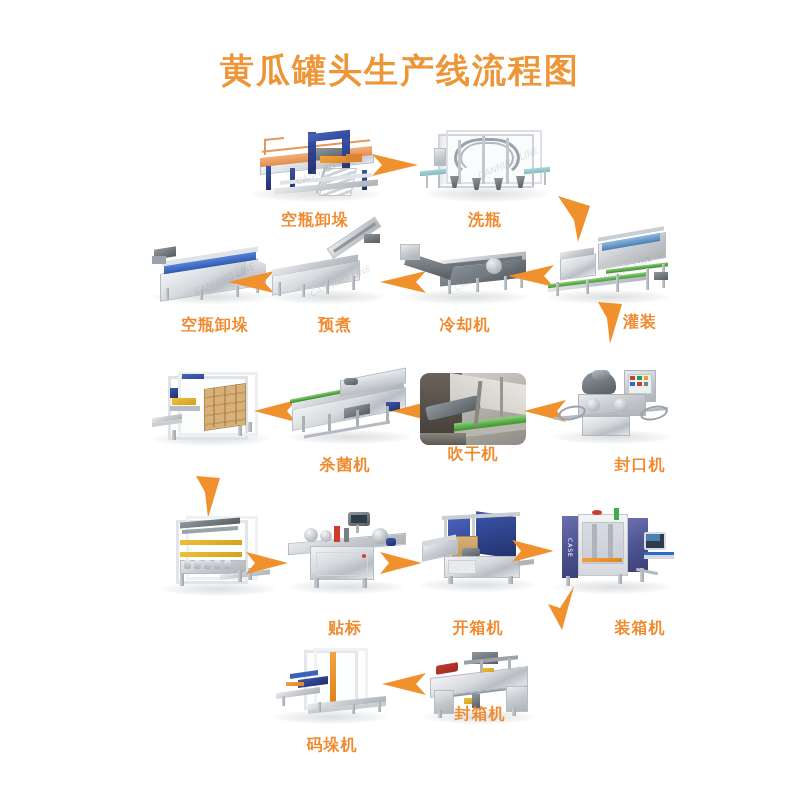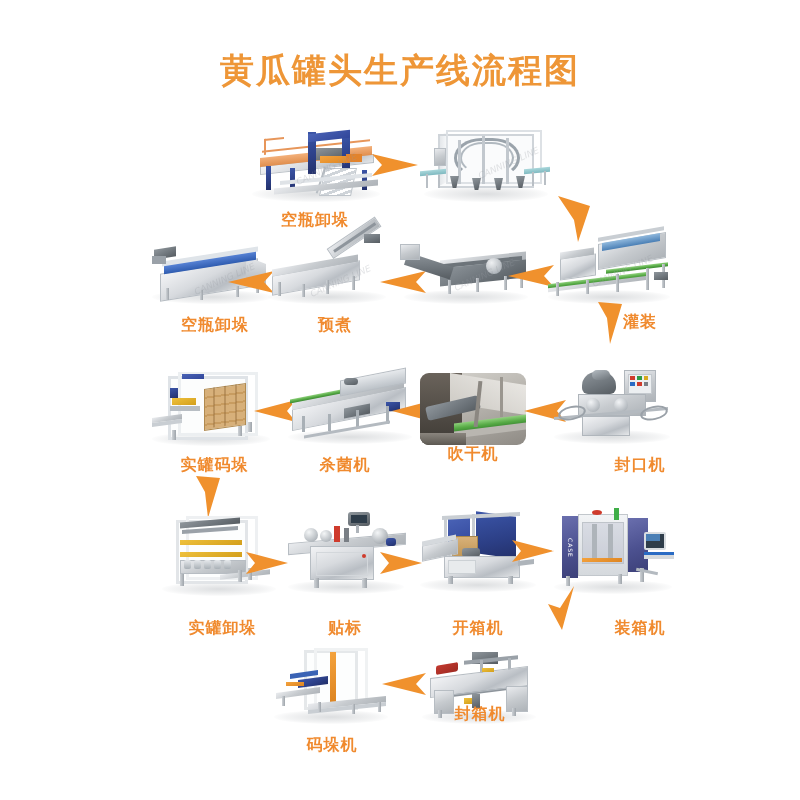--- a/index.html
+++ b/index.html
@@ -133,20 +133,21 @@
       <div class="mach" style="left:18px;top:45px;width:2px;height:13px;background:#b9bfc5;"></div>
 
       <div class="mach cyan" style="left:104px;top:38px;width:26px;height:5px;transform:skewY(-6deg);"></div>
       <div class="mach" style="left:112px;top:42px;width:2px;height:14px;background:#b9bfc5;"></div>
       <div class="mach" style="left:124px;top:41px;width:2px;height:14px;background:#b9bfc5;"></div>
 
       <div class="mach steel2" style="left:14px;top:18px;width:10px;height:16px;border:1px solid #b9bfc5;"></div>
       <div class="wmark" style="left:56px;top:28px;">CANNING LINE</div>
     </div>
   </div>
+  <div class="label" style="left:415px;top:210px;width:140px;">洗瓶</div>
 
   <div class="arrow" style="left:556px;top:196px;">
     <svg width="40" height="48" viewBox="0 0 40 48">
         <path d="M2 0 L34 10 L22 46 L18 24 Z" fill="#F0912D"></path>
       </svg>
   </div>
 
   <div class="node" style="left:152px;top:244px;width:122px;height:58px;">
     <div class="pic">
       <div class="shadowel" style="left:0px;top:46px;width:120px;height:14px;"></div>
@@ -213,20 +214,21 @@
 
       <div class="mach" style="left:86px;top:18px;width:16px;height:16px;border-radius:50%;background:radial-gradient(circle at 35% 30%,#eef0f2,#9aa1a8);"></div>
 
       <div class="mach leg" style="left:48px;top:40px;width:3px;height:14px;"></div>
       <div class="mach leg" style="left:76px;top:38px;width:3px;height:14px;"></div>
       <div class="mach leg" style="left:104px;top:36px;width:3px;height:14px;"></div>
       <div class="mach leg" style="left:120px;top:34px;width:3px;height:14px;"></div>
       <div class="wmark" style="left:52px;top:30px;">CANNING LINE</div>
     </div>
   </div>
+  <div class="label" style="left:400px;top:315px;width:130px;">冷却机</div>
 
   <div class="arrow" style="left:508px;top:262px;">
     <svg width="46" height="28" viewBox="0 0 46 28">
         <path d="M46 3 L0 14 L46 25 L36 14 Z" fill="#F0912D"></path>
       </svg>
   </div>
 
   <div class="node" style="left:546px;top:232px;width:126px;height:72px;">
     <div class="pic">
       <div class="shadowel" style="left:2px;top:58px;width:122px;height:14px;"></div>
@@ -277,21 +279,20 @@
       <div class="mach blue" style="left:18px;top:16px;width:8px;height:10px;"></div>
 
       <div class="mach steel2" style="left:0px;top:44px;width:30px;height:5px;transform:skewY(-8deg);"></div>
       <div class="mach" style="left:0px;top:49px;width:30px;height:4px;background:#c9ced3;transform:skewY(-8deg);"></div>
 
       <div class="mach leg" style="left:20px;top:58px;width:4px;height:10px;"></div>
       <div class="mach leg" style="left:86px;top:54px;width:4px;height:10px;"></div>
       <div class="mach leg" style="left:96px;top:50px;width:4px;height:10px;"></div>
     </div>
   </div>
-  <div class="label" style="left:152px;top:455px;width:125px;">实罐码垛</div>
 
   <div class="arrow" style="left:254px;top:398px;">
     <svg width="42" height="26" viewBox="0 0 42 26">
         <path d="M42 2 L0 13 L42 24 L33 13 Z" fill="#F0912D"></path>
       </svg>
   </div>
 
   <div class="node" style="left:286px;top:372px;width:128px;height:72px;">
     <div class="pic">
       <div class="shadowel" style="left:2px;top:58px;width:124px;height:14px;"></div>
@@ -392,21 +393,20 @@
       <div class="mach" style="left:42px;top:44px;width:7px;height:9px;border-radius:2px;background:linear-gradient(180deg,#e7eaed,#a9b0b6);"></div>
       <div class="mach" style="left:52px;top:44px;width:7px;height:9px;border-radius:2px;background:linear-gradient(180deg,#e7eaed,#a9b0b6);"></div>
       <div class="mach" style="left:62px;top:44px;width:7px;height:9px;border-radius:2px;background:linear-gradient(180deg,#e7eaed,#a9b0b6);"></div>
 
       <div class="mach steel2" style="left:58px;top:56px;width:50px;height:5px;transform:skewY(-6deg);"></div>
       <div class="mach leg" style="left:18px;top:58px;width:4px;height:12px;"></div>
       <div class="mach leg" style="left:76px;top:54px;width:4px;height:12px;"></div>
       <div class="mach leg" style="left:86px;top:52px;width:4px;height:12px;"></div>
     </div>
   </div>
-  <div class="label" style="left:160px;top:618px;width:125px;">实罐卸垛</div>
 
   <div class="arrow" style="left:246px;top:550px;">
     <svg width="44" height="26" viewBox="0 0 44 26">
         <path d="M0 2 L42 13 L0 24 L9 13 Z" fill="#F0912D"></path>
       </svg>
   </div>
 
   <div class="node" style="left:286px;top:512px;width:120px;height:82px;">
     <div class="pic">
       <div class="shadowel" style="left:2px;top:68px;width:116px;height:14px;"></div>

